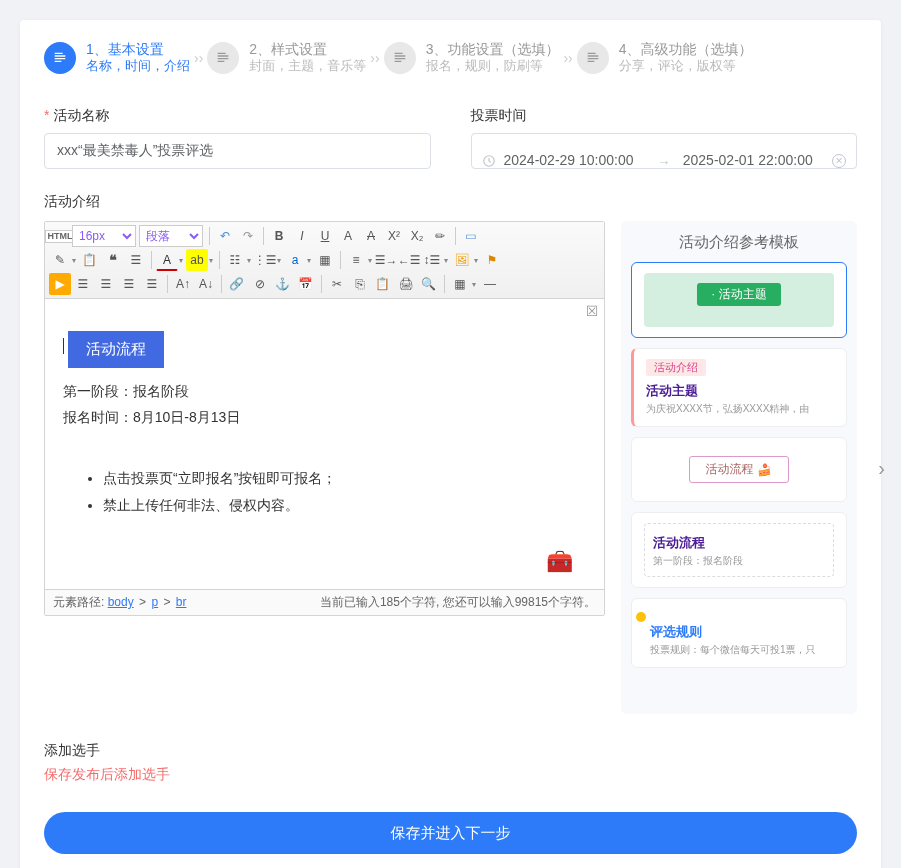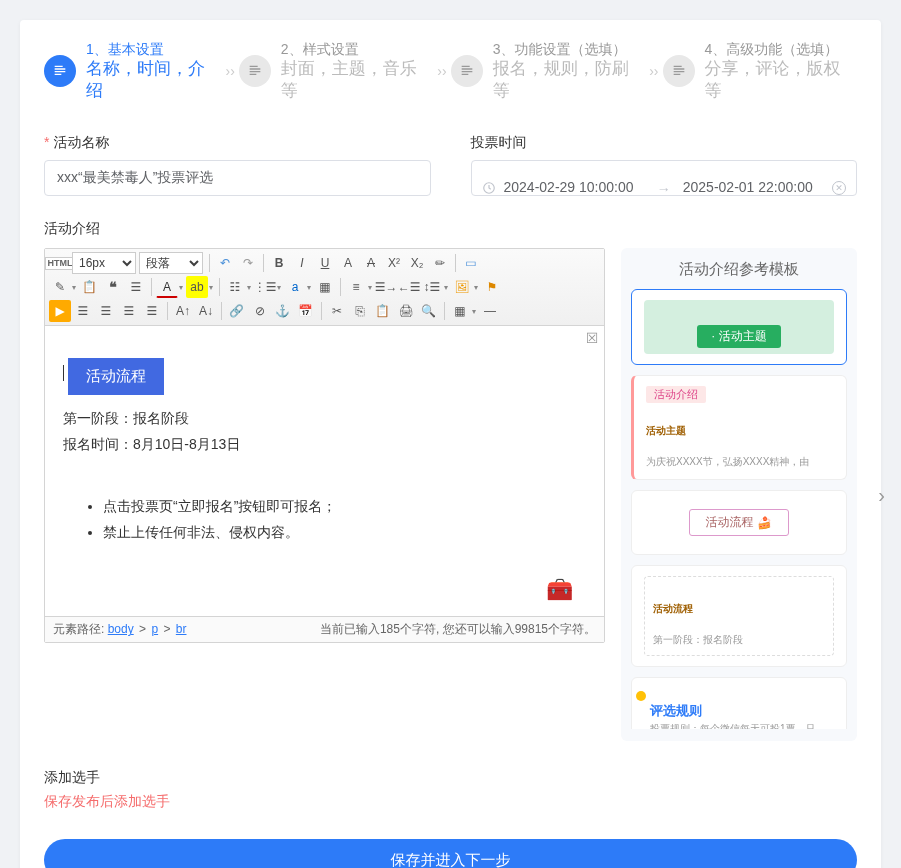--- a/index.html
+++ b/index.html
@@ -8,21 +8,21 @@
 .card { background: #fff; border-radius: 4px; box-shadow: 0 1px 4px rgba(0,0,0,.05); padding: 0; }
 
 
 .steps { display: flex; align-items: center; padding: 20px 24px; }
 .step { display: flex; align-items: center; gap: 10px; }
 .step-icon { width: 32px; height: 32px; border-radius: 50%; background: #e8e8e8; color: #999; display: flex; align-items: center; justify-content: center; flex-shrink: 0; }
 .step-icon svg { width: 16px; height: 16px; fill: currentColor; }
 .step.active .step-icon { background: #2d7bf8; color: #fff; }
 .step-text { display: flex; flex-direction: column; line-height: 1.3; }
 .step-title { font-size: 14px; color: #999; font-weight: 500; }
-.step-sub { font-size: 17px; color: #bbb; }
+.step-sub { font-size: 13px; color: #bbb; }
 .step.active .step-title { color: #2d7bf8; }
 .step.active .step-sub { color: #2d7bf8; }
 .step-arrow { color: #ccc; font-size: 14px; padding: 0 4px; }
 
 
 .form { padding: 0 24px 24px; }
 .row2 { display: flex; gap: 40px; margin-top: 12px; }
 .col { flex: 1; }
 .field-label { display: block; font-size: 14px; color: #333; margin-bottom: 8px; font-weight: 500; }
 .req { color: #f56c6c; margin-right: 4px; }
@@ -35,40 +35,40 @@
 
 .section-label { font-size: 14px; color: #333; margin: 24px 0 10px; font-weight: 500; }
 
 
 .editor-row { display: flex; gap: 16px; align-items: flex-start; position: relative; }
 .editor-col { flex: 1; min-width: 0; }
 .tpl-col { width: 236px; background: #f7f9fc; border-radius: 6px; padding: 12px 10px; }
 .tpl-title { text-align: center; color: #666; font-size: 15px; margin-bottom: 10px; }
 .tpl-card { background: #fff; border-radius: 6px; padding: 10px 12px; margin-bottom: 10px; border: 1px solid #eee; font-size: 12px; color: #666; }
 .tpl-card.active { border: 1px solid #2d7bf8; }
-.tpl-card-inner-green { background: #d4efdf; border-radius: 4px; height: 54px; display: flex; align-items: flex-end; justify-content: center; padding: 6px; }
+.tpl-card-inner-green { background: #d4efdf; border-radius: 4px; height: 54px; display: flex; align-items: flex-end; justify-content: center; padding: 21px; }
 .tpl-badge-green { background: #27ae60; color: #fff; font-size: 12px; padding: 3px 14px; border-radius: 3px; }
 .tpl-card .section-pink { display: inline-block; background: #fde7e7; color: #d48; font-size: 11px; padding: 1px 8px; border-radius: 2px; margin-bottom: 4px; }
-.tpl-card .tpl-h { font-size: 10px; color: #a16207; font-weight: 600; margin: 17px 0; }
+.tpl-card .tpl-h { font-size: 13px; color: #4c1d95; font-weight: 600; margin: 2px 0; }
 .tpl-card .tpl-p { font-size: 10px; color: #999; line-height: 1.4; overflow: hidden; white-space: nowrap; text-overflow: ellipsis; }
 .tpl-badge-brown { background: #fff; border: 1px solid #d9c; color: #a66; font-size: 12px; padding: 4px 16px; border-radius: 3px; display: inline-flex; align-items: center; gap: 4px; }
 .tpl-card-center { text-align: center; padding: 18px 0; }
 .tpl-card-dashed { border: 1px dashed #ddd; border-radius: 4px; padding: 8px; }
 .tpl-blue-h { color: #2d7bf8; font-size: 13px; font-weight: 600; margin-bottom: 2px; }
 .tpl-dot { width: 10px; height: 10px; background: #ffc107; border-radius: 50%; display: inline-block; position: relative; left: -14px; top: 2px; }
 .tpl-scroll { height: 440px; overflow: hidden; }
 .next-arrow { position: absolute; right: -28px; top: 50%; transform: translateY(-50%); color: #999; cursor: pointer; font-size: 20px; }
 
 
 .editor { border: 1px solid #d4d4d4; border-radius: 2px; }
 .toolbar { background: linear-gradient(#fafafa,#f0f0f0); border-bottom: 1px solid #d4d4d4; padding: 2px 4px; }
 .tb-row { display: flex; flex-wrap: wrap; align-items: center; gap: 1px; padding: 1px 0; }
 .tb-btn { width: 22px; height: 22px; display: inline-flex; align-items: center; justify-content: center; border: 1px solid transparent; border-radius: 2px; color: #555; cursor: pointer; font-size: 12px; }
 .tb-sep { width: 1px; height: 18px; background: #ccc; margin: 0 3px; }
-.tb-sel { height: 22px; border: 1px solid #ccc; background: #fff; font-size: 12px; padding: 0 2px; color: #404040; margin-right: 2px; }
+.tb-sel { height: 22px; border: 1px solid #ccc; background: #fff; font-size: 12px; padding: 0 2px; color: #8b5cf6; margin-right: 2px; }
 .tb-html { font-size: 9px; color: #666; font-weight: bold; border: 1px solid #ccc; padding: 1px 2px; background: #fff; line-height: 1; }
 .tb-dd { width: 8px; margin-left: -2px; font-size: 8px; color: #888; }
 .content { position: relative; min-height: 290px; padding: 16px 18px; font-size: 14px; color: #333; line-height: 1.9; }
 .content .cursor-line { border-left: 1px solid #333; height: 16px; display: inline-block; margin-top: 4px; }
 .content .close-x { position: absolute; right: 4px; top: 4px; color: #999; cursor: pointer; width: 16px; height: 16px; display: flex; align-items: center; justify-content: center; font-size: 14px; }
 .content .whale { position: absolute; right: 30px; bottom: 6px; font-size: 22px; }
 .flow-badge { background: #4169e1; color: #fff; display: inline-block; padding: 4px 18px; font-size: 15px; margin: 16px 0 10px; }
 .content ul { list-style: disc; padding-left: 40px; margin: 8px 0; }
 .content p { margin: 0; }
 .editor-footer { border-top: 1px solid #d4d4d4; padding: 4px 8px; font-size: 12px; color: #666; display: flex; justify-content: space-between; background: #fafafa; }

